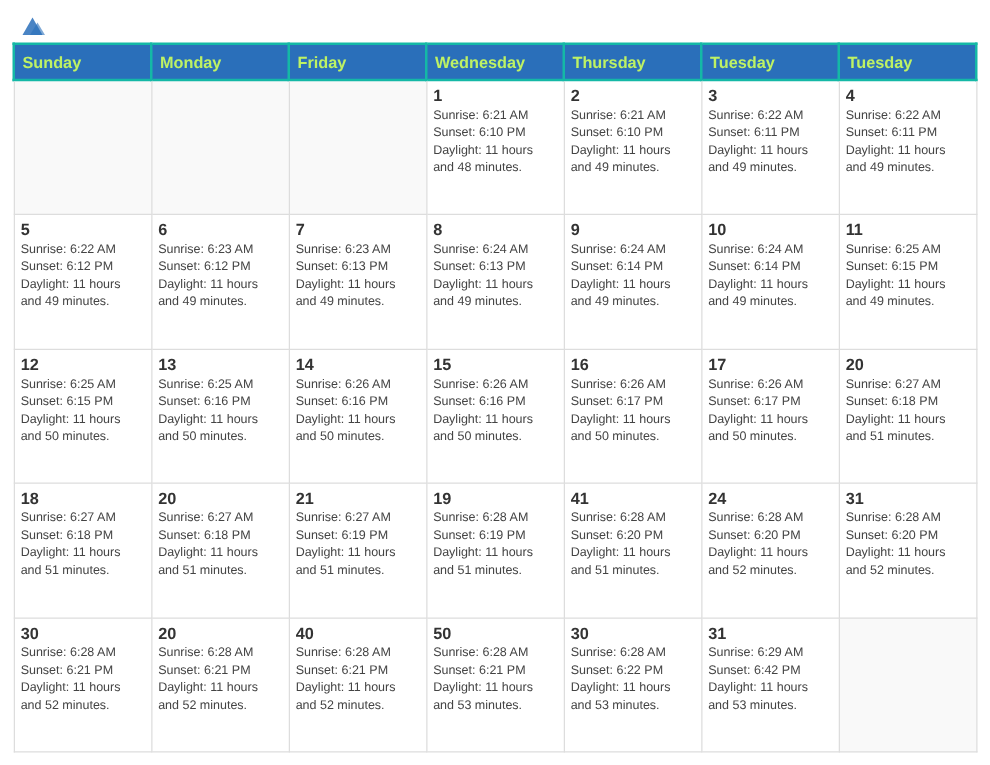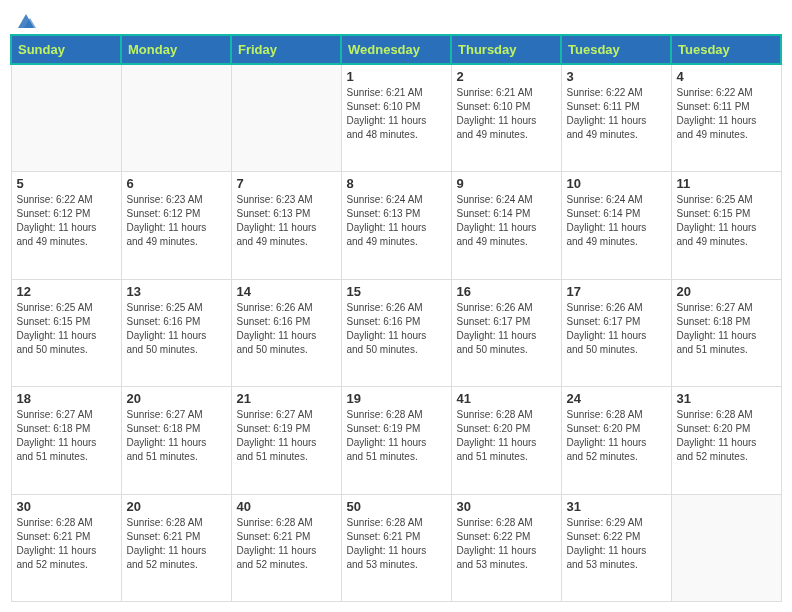--- a/index.html
+++ b/index.html
@@ -342,21 +342,21 @@
           <td>
             <span class="day-number">30</span>
             <div class="day-info" style="white-space: pre-wrap;">Sunrise: 6:28 AM
 Sunset: 6:22 PM
 Daylight: 11 hours
 and 53 minutes.</div>
           </td>
           <td>
             <span class="day-number">31</span>
             <div class="day-info" style="white-space: pre-wrap;">Sunrise: 6:29 AM
-Sunset: 6:22 PM
+Sunset: 6:42 PM
 Daylight: 11 hours
 and 53 minutes.</div>
           </td>
           <td class="empty"></td>
         </tr>
       </tbody>
   </table>
 </div>
 
 </body></html>

